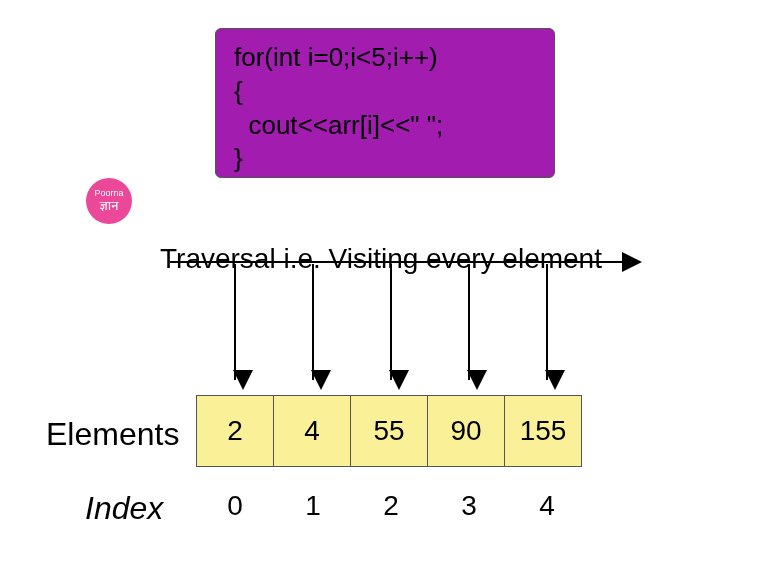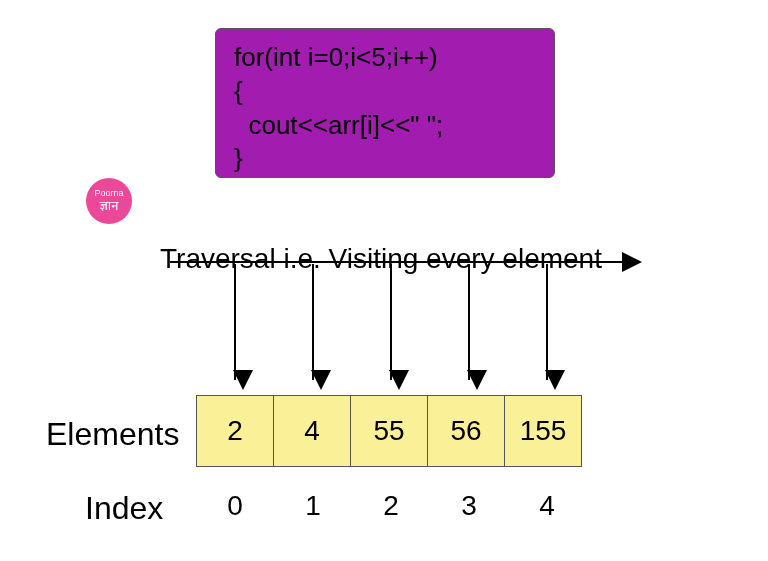--- a/index.html
+++ b/index.html
@@ -55,21 +55,21 @@
     left: 0; top: 0;
     width: 768px;
     height: 561px;
     pointer-events: none;
   }
   .label {
     position: absolute;
     font-size: 32px;
   }
   .elements-label { left: 46px; top: 416px; }
-  .index-label { left: 85px; top: 490px; }
+  .index-label { left: 85px; top: 490px; font-style: italic; }
   .array-row {
     position: absolute;
     left: 196px;
     top: 395px;
     display: flex;
   }
   .cell {
     width: 78px;
     height: 72px;
     background: #faf098;
@@ -126,21 +126,21 @@
   <line x1="547" y1="264" x2="547" y2="380" stroke="#000" stroke-width="2" marker-end="url(#arrowD)"></line>
 </svg>
 
 <div class="label elements-label">Elements</div>
 <div class="label index-label">Index</div>
 
 <div class="array-row">
   <div class="cell">2</div>
   <div class="cell">4</div>
   <div class="cell">55</div>
-  <div class="cell">56</div>
+  <div class="cell">90</div>
   <div class="cell">155</div>
 </div>
 
 <div class="index-row">
   <div class="idx">0</div>
   <div class="idx">1</div>
   <div class="idx">2</div>
   <div class="idx">3</div>
   <div class="idx">4</div>
 </div>

